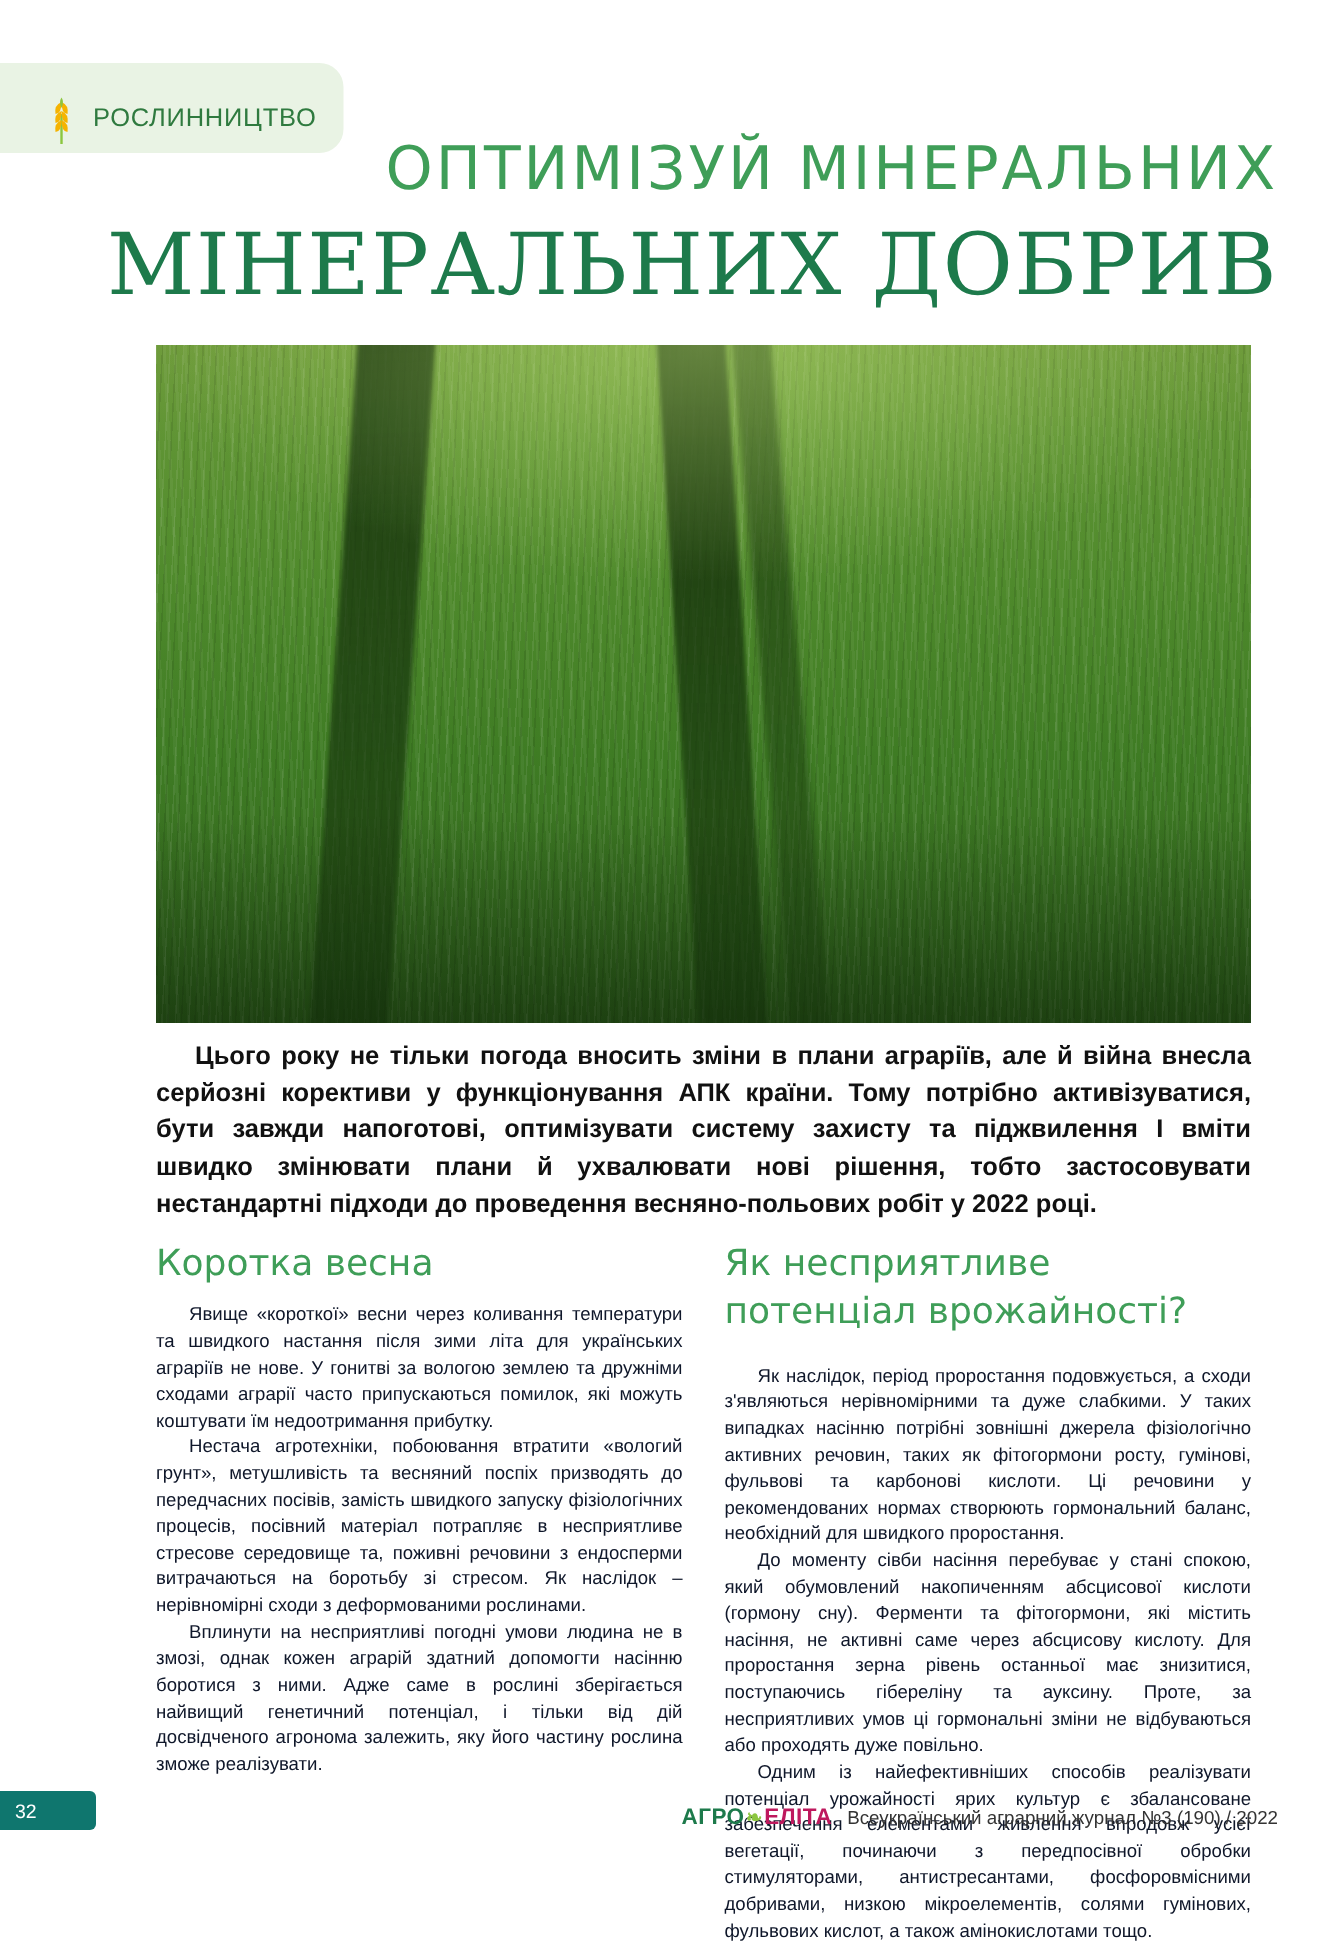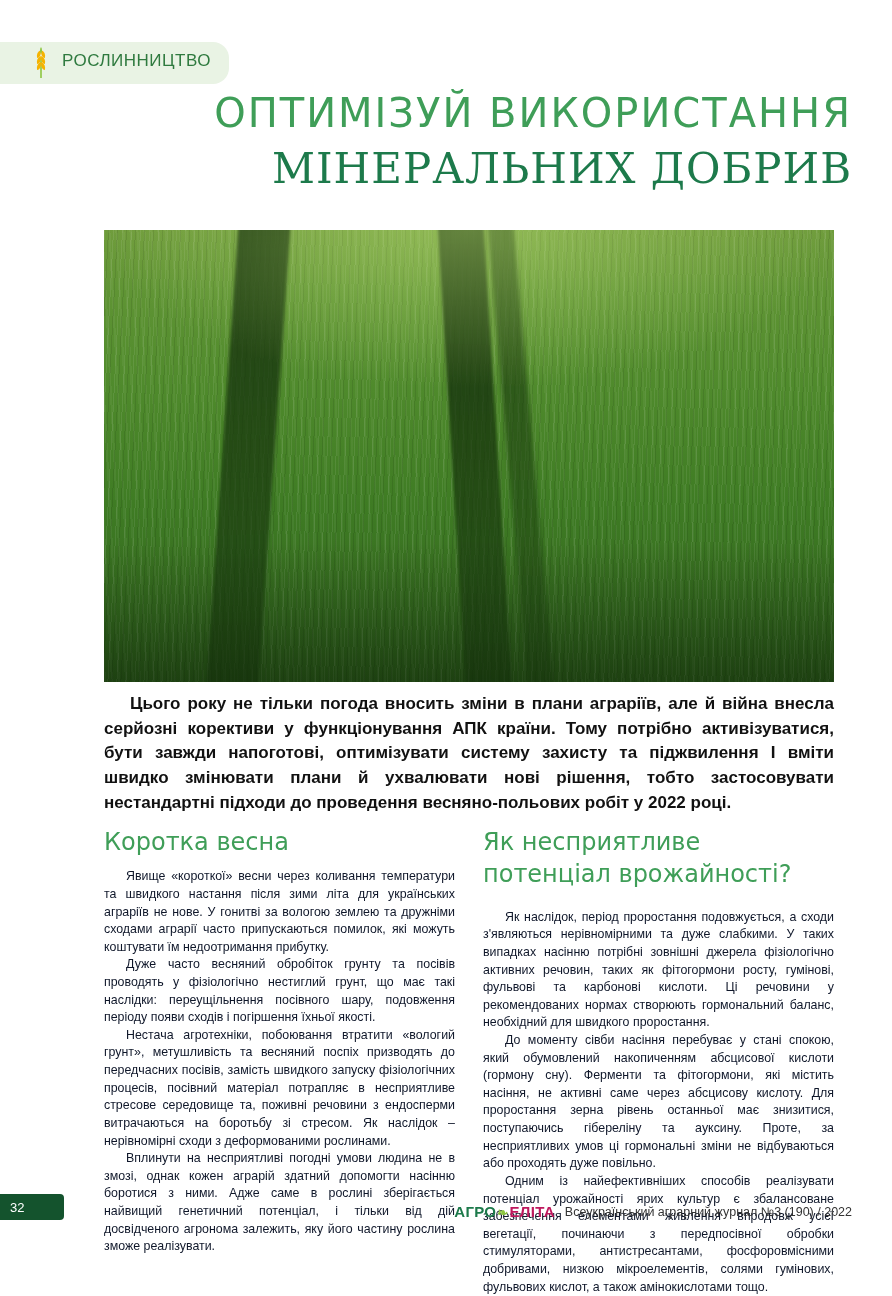--- a/index.html
+++ b/index.html
@@ -17,21 +17,21 @@
   }
 
   
   .category-bar {
     position: absolute;
     left: 0;
     top: 42px;
     display: flex;
     align-items: center;
     background: #e9f3e4;
-    padding: 2px 18px 6px 30px;
+    padding: 20px 18px 6px 30px;
     border-radius: 0 16px 16px 0;
   }
   .wheat-icon {
     width: 22px;
     height: 34px;
     position: relative;
     margin-right: 10px;
     flex: 0 0 auto;
   }
   .category-label {
@@ -51,21 +51,21 @@
   }
   .title-line1 {
     font-size: 40px;
     letter-spacing: 2px;
     color: #3f9e58;
     font-weight: 400;
     line-height: 1.05;
     font-family: "DejaVu Sans", sans-serif;
   }
   .title-line2 {
-    font-size: 42px;
+    font-size: 57px;
     letter-spacing: 1px;
     color: #1d7a4b;
     font-weight: 400;
     line-height: 1.1;
     margin-top: 12px;
     font-family: "DejaVu Serif", serif;
   }
 
   
   .photo {
@@ -200,21 +200,21 @@
   }
   .col-right p { margin-bottom: 0; }
 
   
   .page-tab {
     position: absolute;
     left: 0;
     bottom: 76px;
     width: 64px;
     height: 26px;
-    background: #14532d;
+    background: #0f766e;
     color: #fff;
     font-size: 13px;
     display: flex;
     align-items: center;
     padding-left: 10px;
     box-sizing: border-box;
     border-radius: 0 4px 4px 0;
   }
   .footer-right {
     position: absolute;
@@ -255,21 +255,21 @@
       <path d="M11 12 q-5 2 -4 8 q4 0 4 -8 Z" fill="#f5b301"></path>
       <path d="M11 18 q5 2 4 8 q-4 0 -4 -8 Z" fill="#f5b301"></path>
       <path d="M11 18 q-5 2 -4 8 q4 0 4 -8 Z" fill="#f5b301"></path>
       <path d="M11 3 q2 3 0 7 q-2 -4 0 -7 Z" fill="#8cc63f"></path>
     </svg>
   </span>
   <span class="category-label">РОСЛИННИЦТВО</span>
 </div>
 
 <div class="title-block">
-  <div class="title-line1">ОПТИМІЗУЙ ВИКОРИСТАННЯ</div>
+  <div class="title-line1">ОПТИМІЗУЙ МІНЕРАЛЬНИХ</div>
   <div class="title-line2">МІНЕРАЛЬНИХ ДОБРИВ</div>
 </div>
 
 <div class="photo">
   <div class="sky"></div>
   <div class="blades"></div>
   <div class="track-left"></div>
   <div class="track-right"></div>
   <div class="track-right2"></div>
   <div class="glow"></div>
@@ -278,21 +278,20 @@
 
 <div class="lead">
   <span class="indent"></span><span>Цього року не тільки погода вносить зміни в плани аграріїв, але й війна внесла серйозні корективи у функціонування АПК країни. Тому потрібно активізуватися,  бути завжди напоготові, оптимізувати систему захисту та піджвилення І вміти швидко змінювати плани й ухвалювати нові рішення, тобто застосовувати нестандартні підходи до проведення весняно-польових робіт у 2022 році.</span>
 </div>
 
 <div class="columns">
 
   <div class="col col-left">
     <h2>Коротка весна</h2>
     <p>Явище «короткої» весни через коливання температури та швидкого настання після зими літа для українських аграріїв не нове. У гонитві за вологою землею та дружніми сходами аграрії часто припускаються помилок, які можуть коштувати їм недоотримання прибутку.</p>
-    <p>Дуже часто весняний обробіток грунту та посівів проводять у фізіологічно нестиглий грунт, що має такі наслідки: переущільнення посівного шару, подовження періоду появи сходів і погіршення їхньої якості.</p>
     <p>Нестача агротехніки, побоювання втратити «вологий грунт», метушливість та весняний поспіх призводять до передчасних посівів, замість швидкого запуску фізіологічних процесів, посівний матеріал потрапляє в несприятливе стресове середовище та, поживні речовини з ендосперми витрачаються на боротьбу зі стресом. Як наслідок – нерівномірні сходи з деформованими рослинами.</p>
     <p>Вплинути на несприятливі погодні умови людина не в змозі, однак кожен аграрій здатний допомогти насінню боротися з ними. Адже саме в рослині зберігається найвищий генетичний потенціал, і тільки від дій досвідченого агронома залежить, яку його частину рослина зможе реалізувати.</p>
   </div>
 
   <div class="col col-right">
     <h2>Як несприятливе потенціал врожайності?</h2>
     <p>Як наслідок, період проростання подовжується, а сходи з'являються нерівномірними та дуже слабкими. У таких випадках насінню потрібні зовнішні джерела фізіологічно активних речовин, таких як фітогормони росту, гумінові, фульвові та карбонові кислоти. Ці речовини у рекомендованих нормах створюють гормональний баланс, необхідний для швидкого проростання.</p>
     <p>До моменту сівби насіння перебуває у стані спокою, який обумовлений накопиченням абсцисової кислоти (гормону сну). Ферменти та фітогормони, які містить насіння, не активні саме через абсцисову кислоту. Для проростання зерна рівень останньої має знизитися, поступаючись гібереліну та ауксину. Проте, за несприятливих умов ці гормональні зміни не відбуваються або проходять дуже повільно.</p>
     <p>Одним із найефективніших способів реалізувати потенціал урожайності ярих культур є збалансоване забезпечення елементами живлення впродовж усієї вегетації, починаючи з передпосівної обробки стимуляторами, антистресантами, фосфоровмісними добривами, низкою мікроелементів, солями гумінових, фульвових кислот, а також амінокислотами тощо.</p>
   </div>

